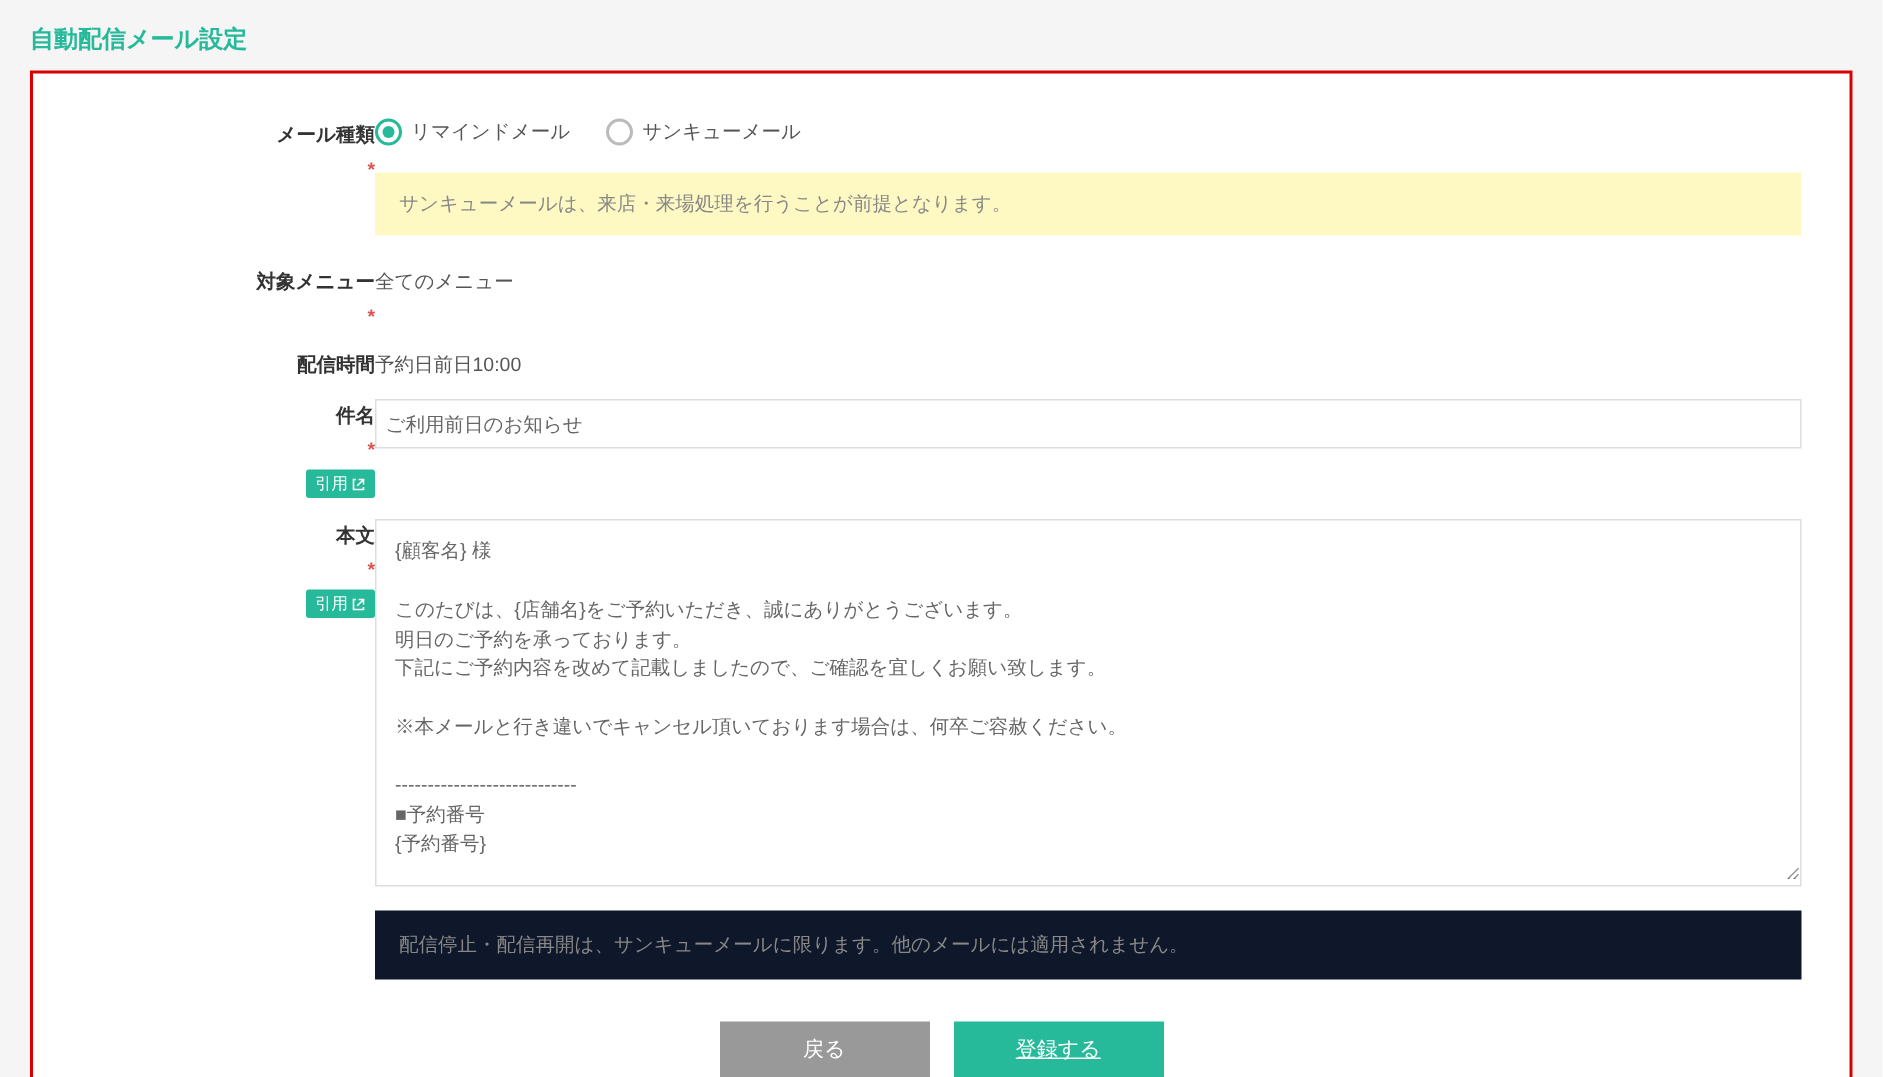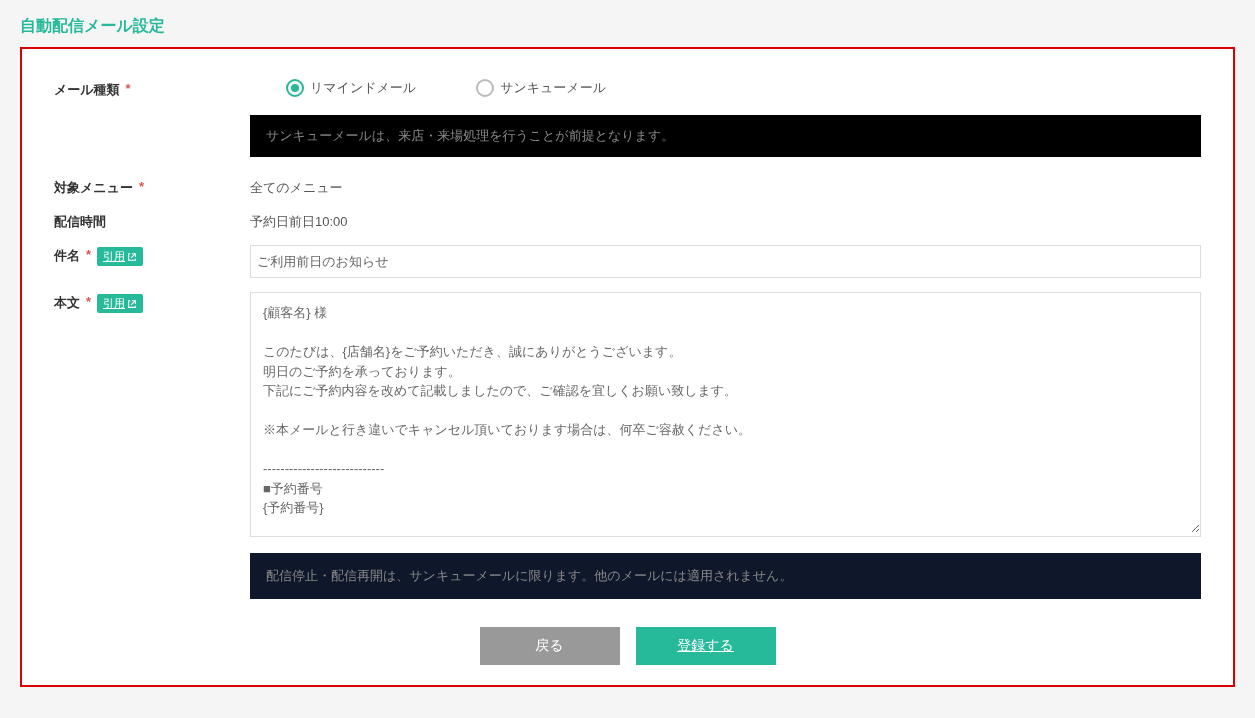--- a/index.html
+++ b/index.html
@@ -26,60 +26,60 @@
       align-items: flex-start;
       margin-bottom: 14px;
     }
     .row-label {
       width: 196px;
       flex-shrink: 0;
       font-weight: bold;
       font-size: 13px;
       padding-top: 2px;
       display: flex;
-      align-items: flex-start;
+      align-items: flex-end;
       gap: 6px;
+      flex-direction: column;
     }
     .required { color: #d9534f; font-weight: bold; }
     .row-field { flex: 1; }
     .radio-group { display: flex; gap: 24px; align-items: center; }
-    .radio-item { display: flex; align-items: flex-end; gap: 6px; cursor: pointer; padding-left: 36px; }
+    .radio-item { display: flex; align-items: flex-end; gap: 6px; cursor: pointer; }
     .radio-outer {
       width: 18px; height: 18px;
       border: 2px solid #bbb;
       border-radius: 50%;
       display: flex; align-items: center; justify-content: center;
       background: #fff;
     }
     .radio-outer.selected { border-color: #26b99a; }
     .radio-inner {
       width: 8px; height: 8px; border-radius: 50%;
       background: #26b99a;
     }
     .radio-label { color: #555; font-size: 13px; }
     .note-box {
       margin-top: 18px;
-      background: #000000;
+      background: #fef9c3;
       padding: 12px 16px;
       color: #888;
       font-size: 13px;
     }
     .static-value { color: #555; font-size: 13px; padding-top: 2px; }
     .quote-badge {
       display: inline-flex;
       align-items: center;
       background: #26b99a;
       color: #fff;
       font-size: 11px;
       padding: 2px 6px;
       border-radius: 2px;
       cursor: pointer;
       gap: 2px;
       font-weight: normal;
-      text-decoration: underline;
     }
     .ext-icon {
       display: inline-block;
       width: 10px; height: 10px;
     }
     .text-input {
       width: 100%;
       border: 1px solid #ddd;
       padding: 8px 6px;
       font-size: 13px;

